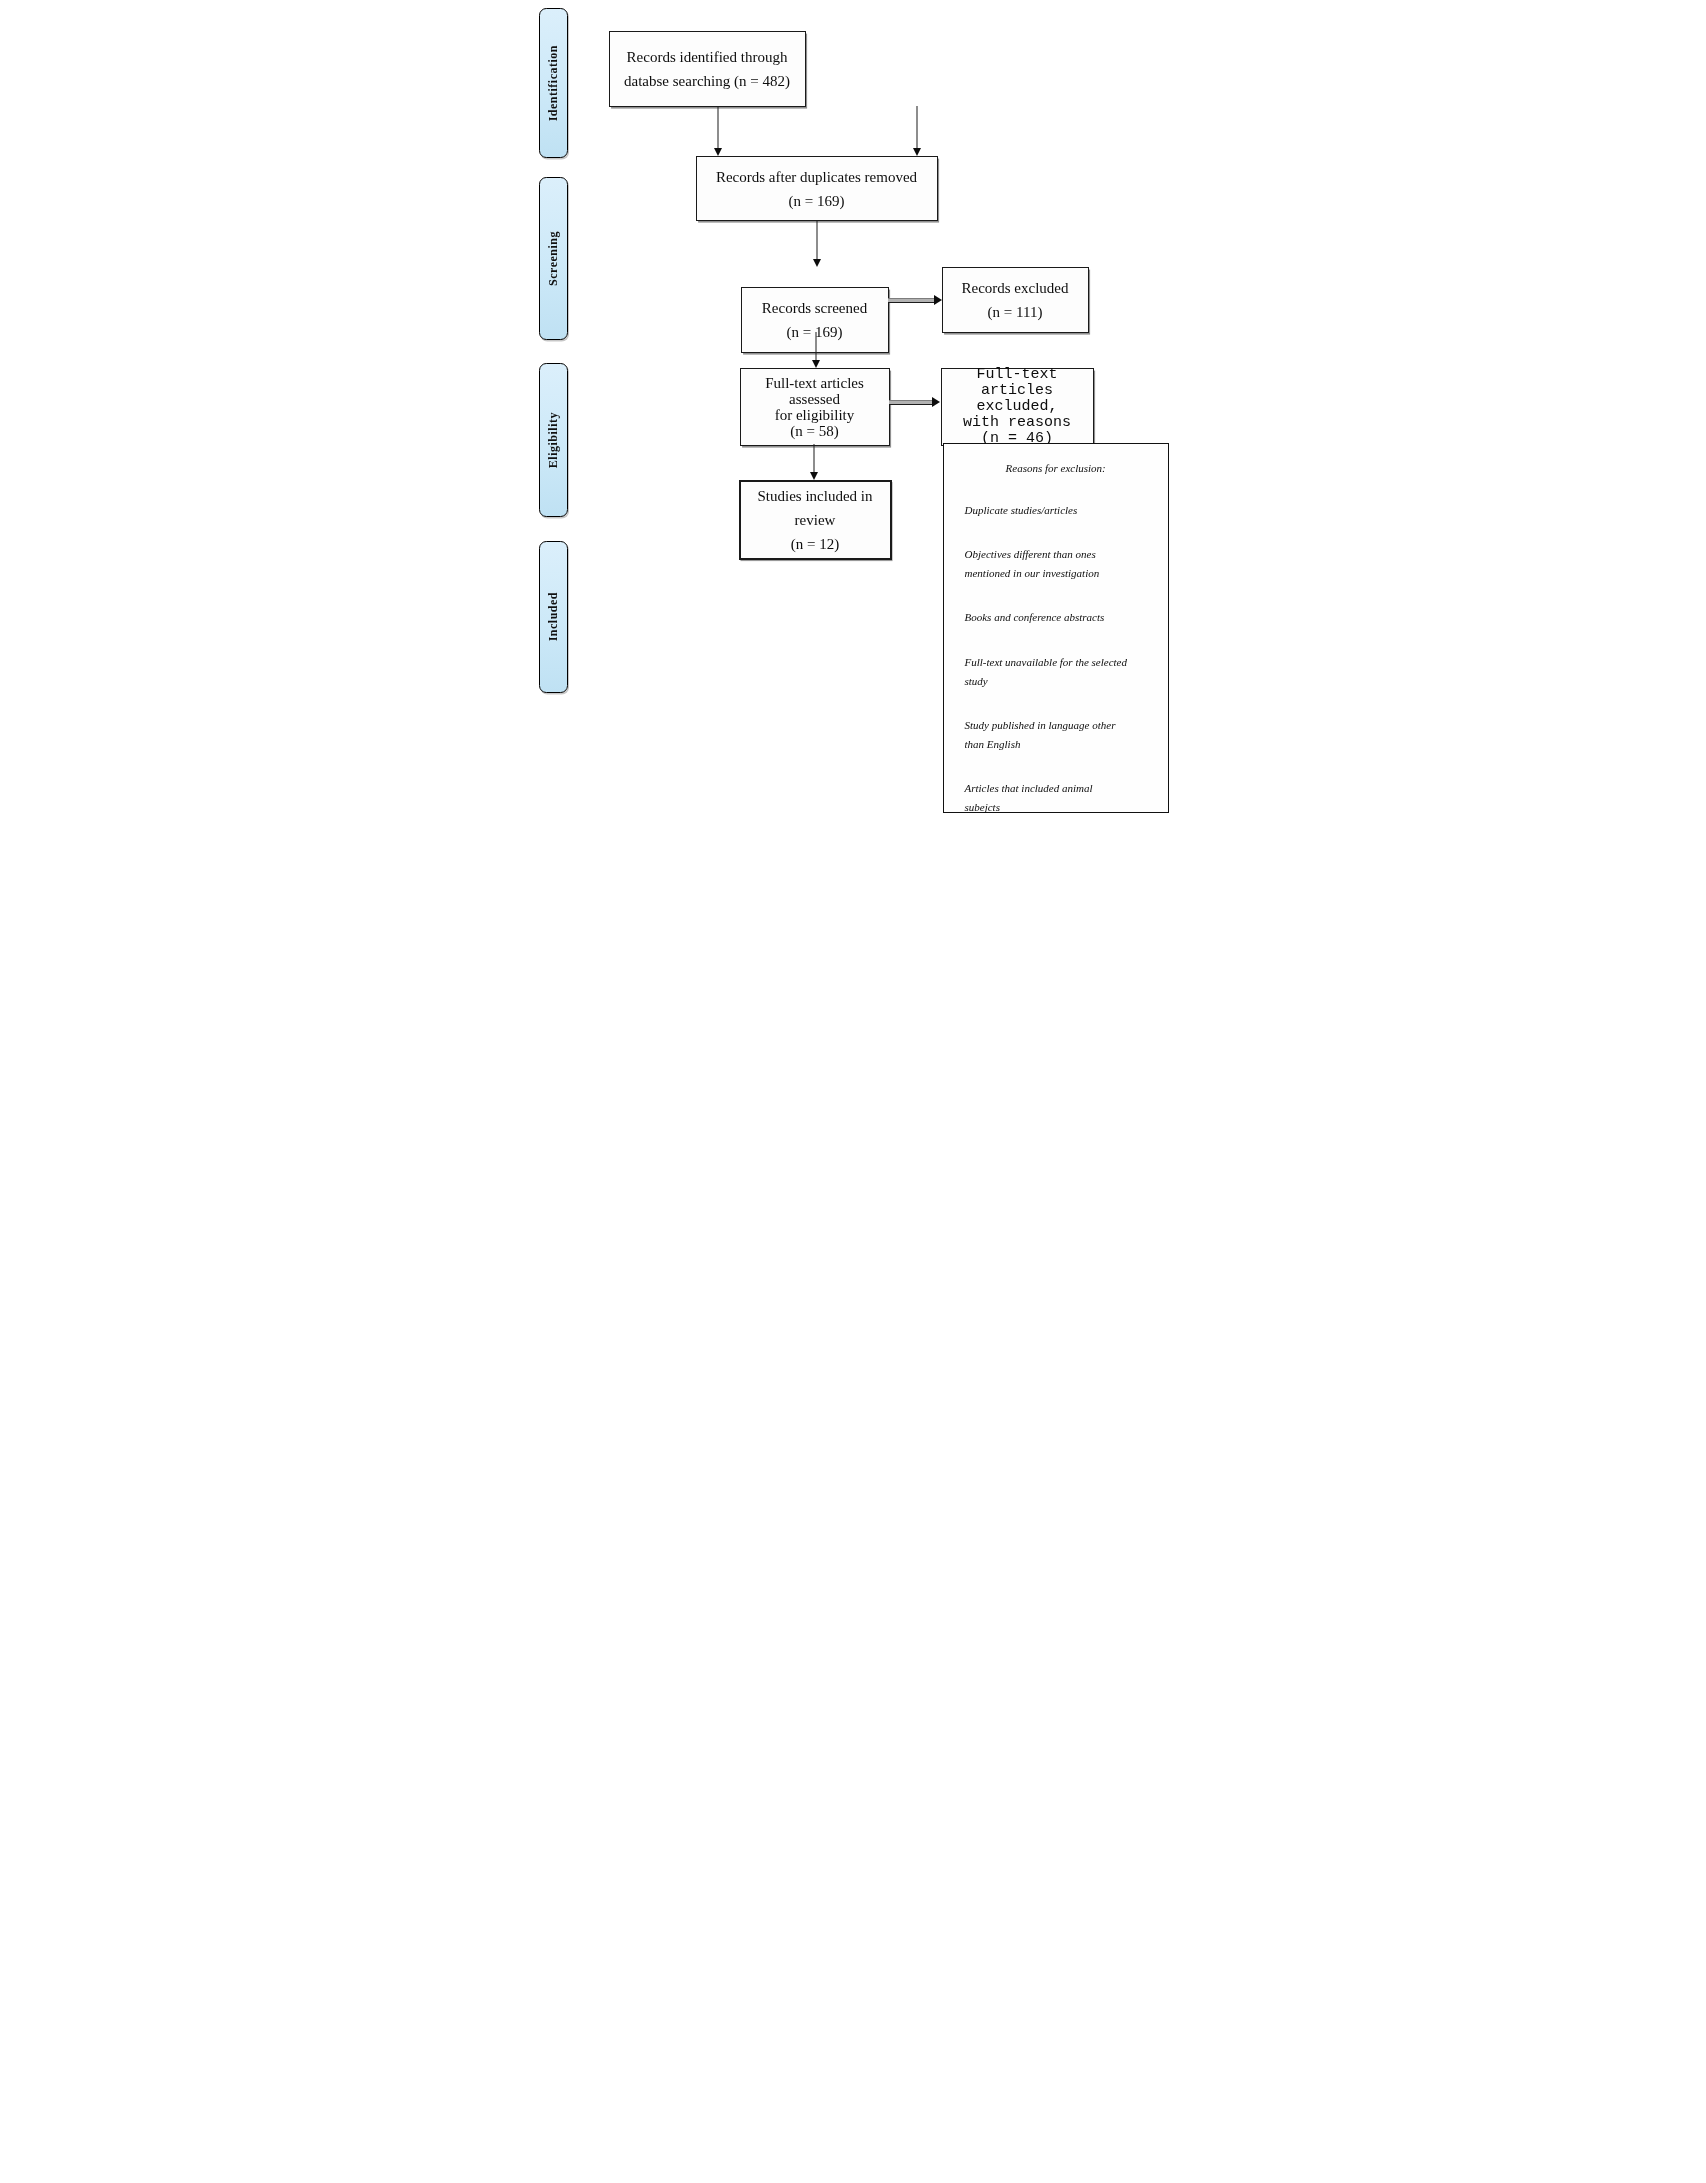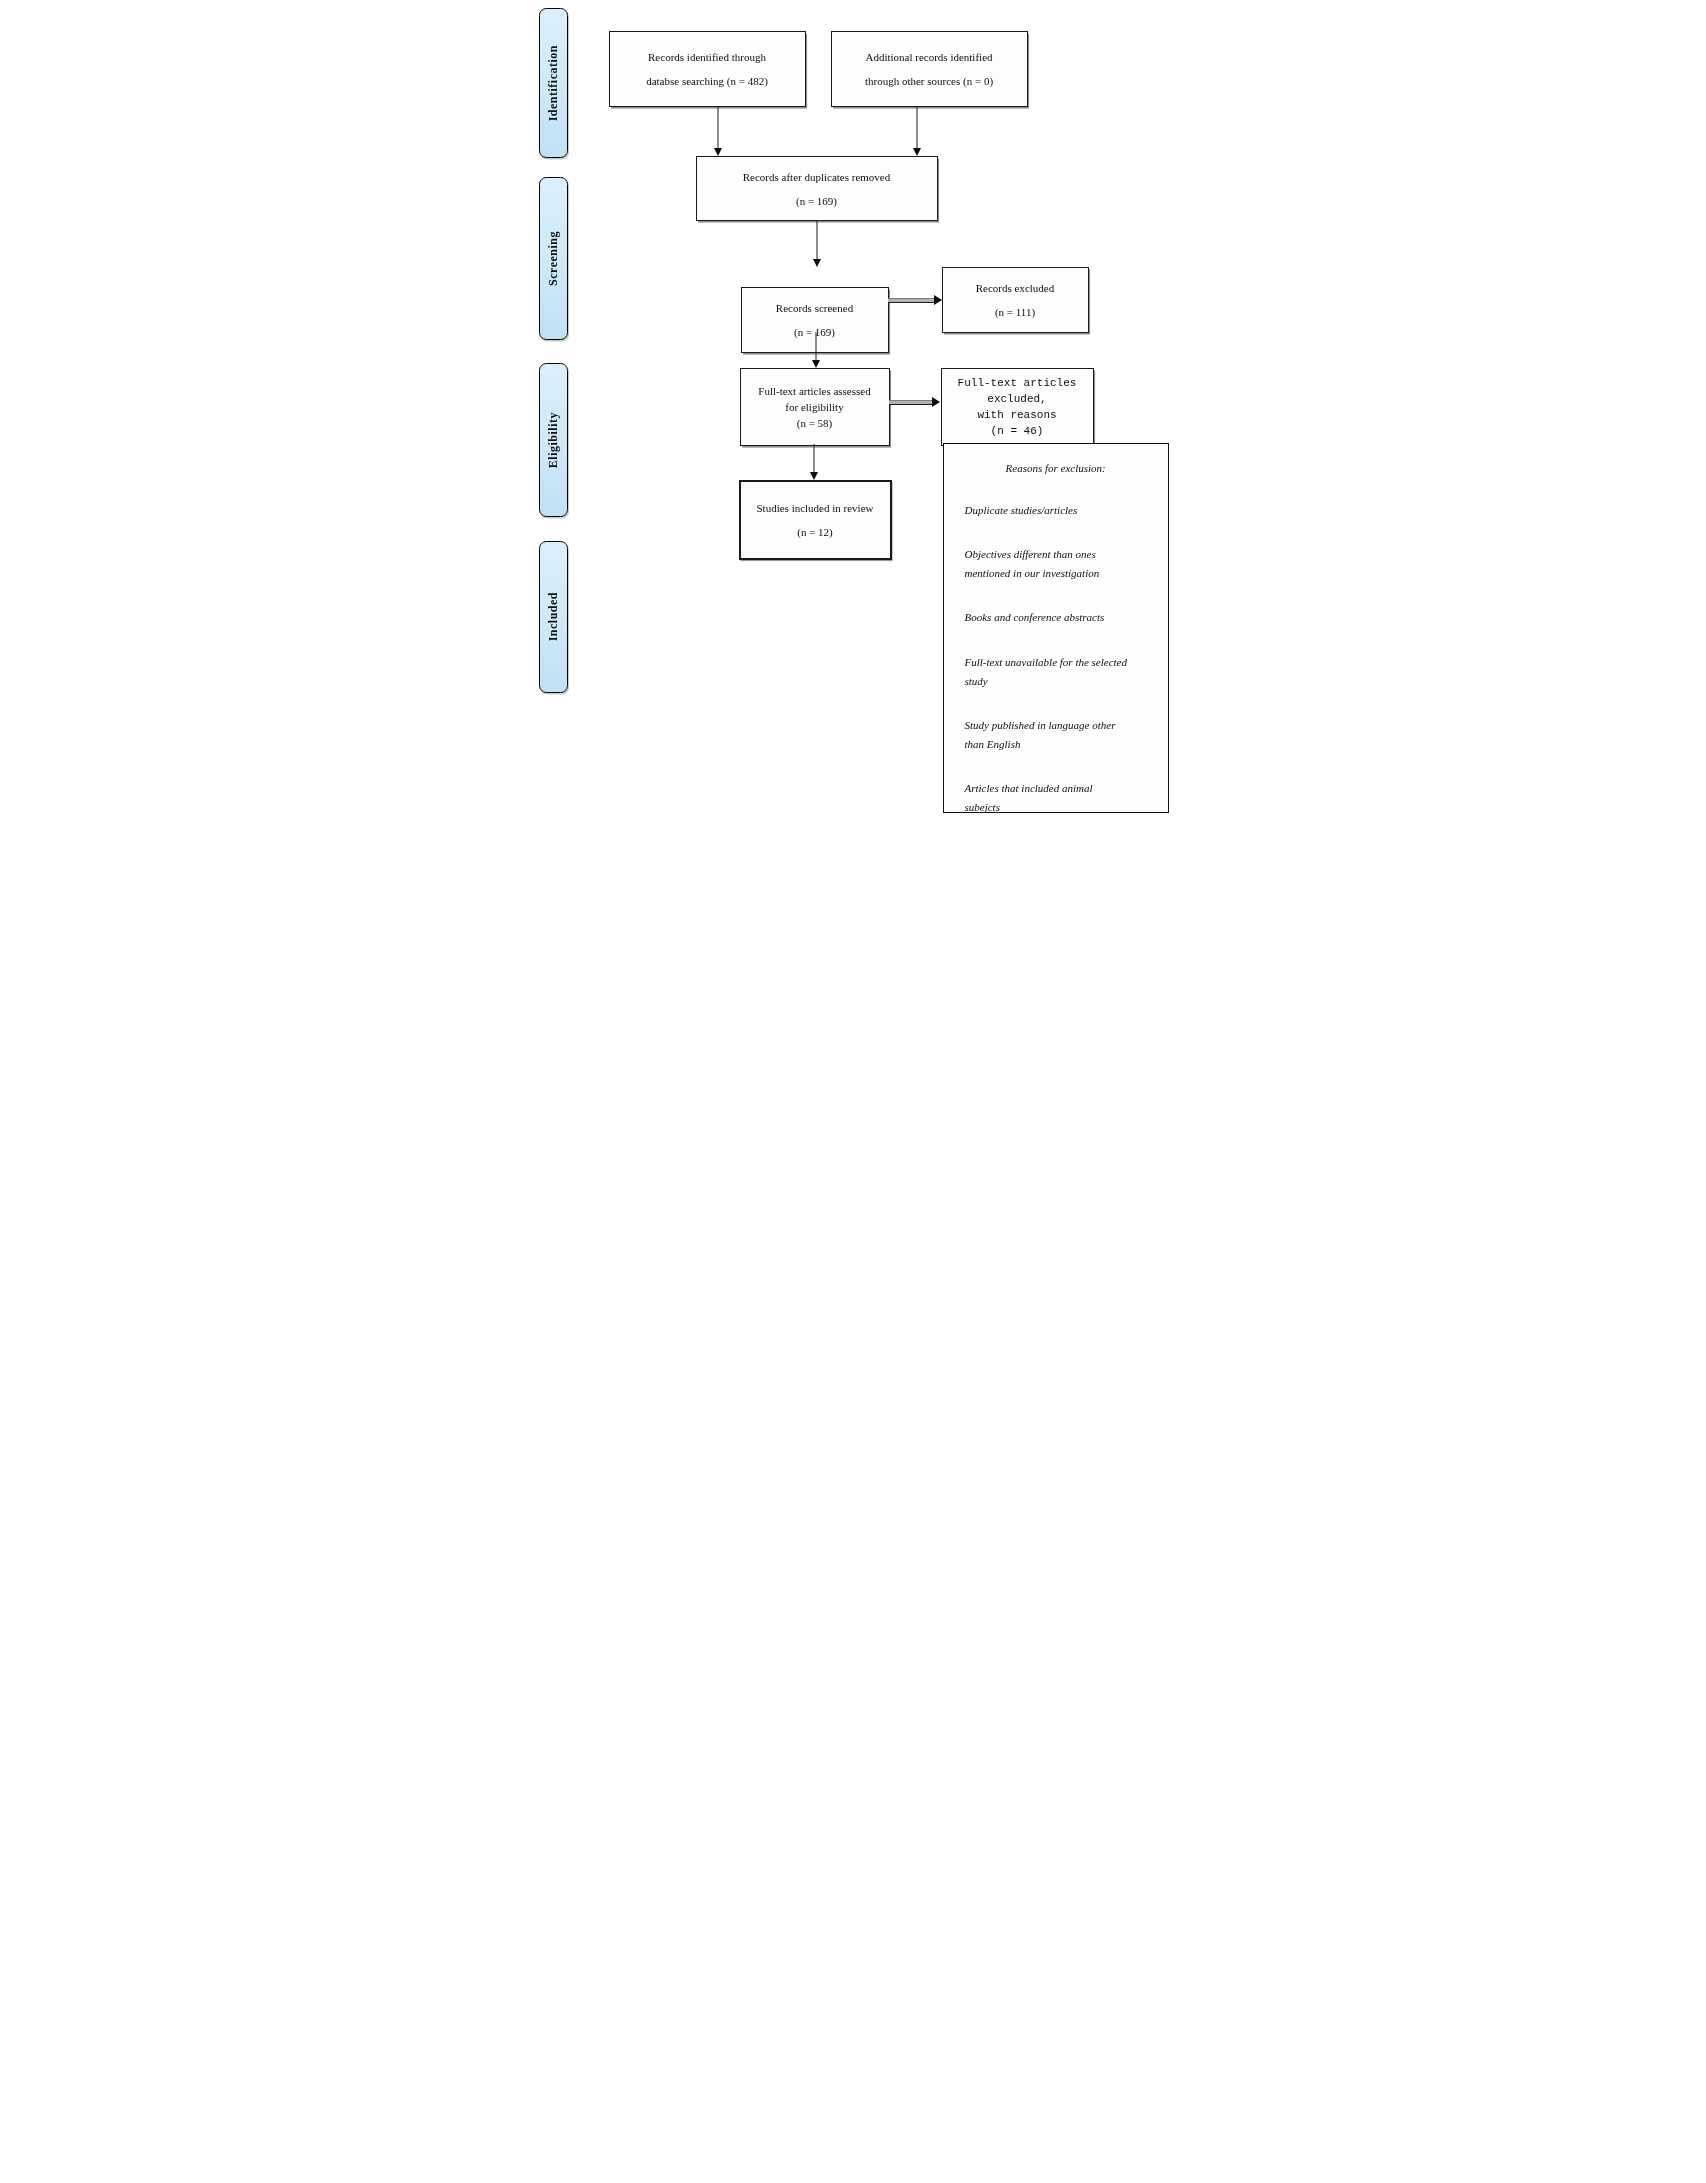--- a/index.html
+++ b/index.html
@@ -26,21 +26,21 @@
     font-weight:bold;font-size:12px;letter-spacing:0.5px;color:#111;
     white-space:nowrap;
   }
 
   
   .fbox{
     position:absolute;background:#fdfdfd;
     border:1px solid #1a1a1a;
     box-shadow:1.6px 2.1px 0 -0.5px #909090;
     display:flex;flex-direction:column;align-items:center;justify-content:center;
-    text-align:center;font-size:11px;line-height:16px;
+    text-align:center;font-size:15px;line-height:16px;
   }
   .fbox.roomy{line-height:24px;}
   .fbox.thick{border-width:2.1px;box-shadow:1px 1.6px 0 -0.5px #9a9a9a;}
 
   
   .reasons{
     position:absolute;background:#fefefe;
     border:1px solid #111;
     box-sizing:border-box;
     padding:17.6px 11.4px 0 21px;
@@ -88,24 +88,20 @@
   <div class="stage" style="top:363px;height:152px;">
     <span class="vtext">Eligibility</span>
   </div>
   <div class="stage" style="top:541px;height:150px;">
     <span class="vtext">Included</span>
   </div>
 
   <div class="fbox roomy" style="left:75px;top:31px;width:195px;height:74px;">
       <div class="tline">Records identified through</div>
       <div class="tline">databse searching (n = 482)</div>
-    </div>
-  <div class="fbox roomy" style="left:297px;top:31px;width:195px;height:74px;">
-      <div class="tline">Additional records identified</div>
-      <div class="tline">through other sources (n = 0)</div>
     </div>
 
   <div class="varrow" style="left:180px;top:106px;width:8.3px;height:50px;">
     <div class="shaft" style="height:42px;"></div>
     <div class="head"></div>
   </div>
   <div class="varrow" style="left:379px;top:106px;width:8.3px;height:50px;">
     <div class="shaft" style="height:42px;"></div>
     <div class="head"></div>
   </div>

